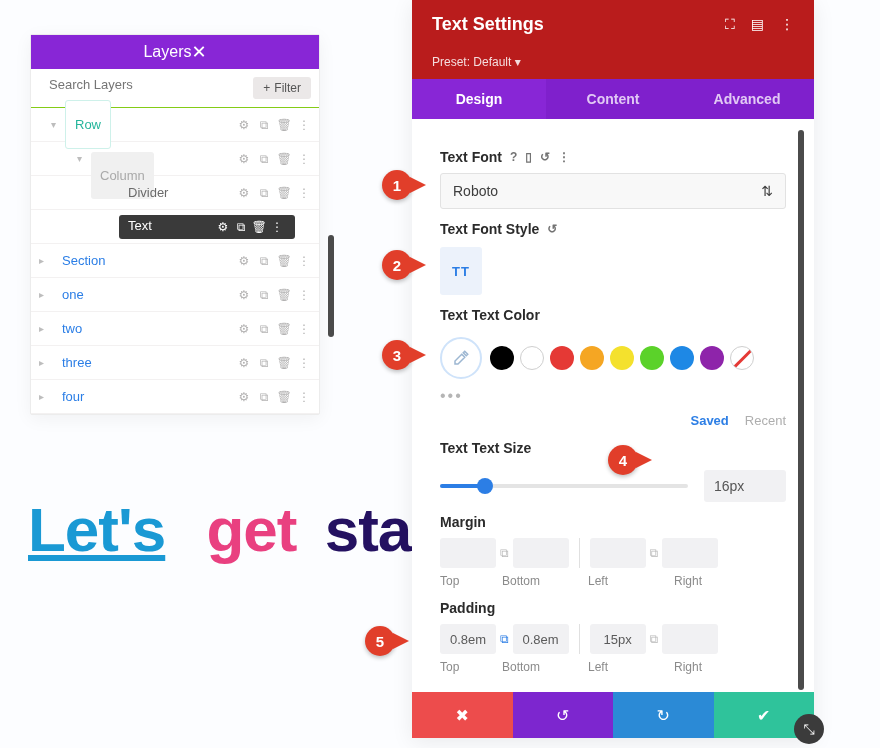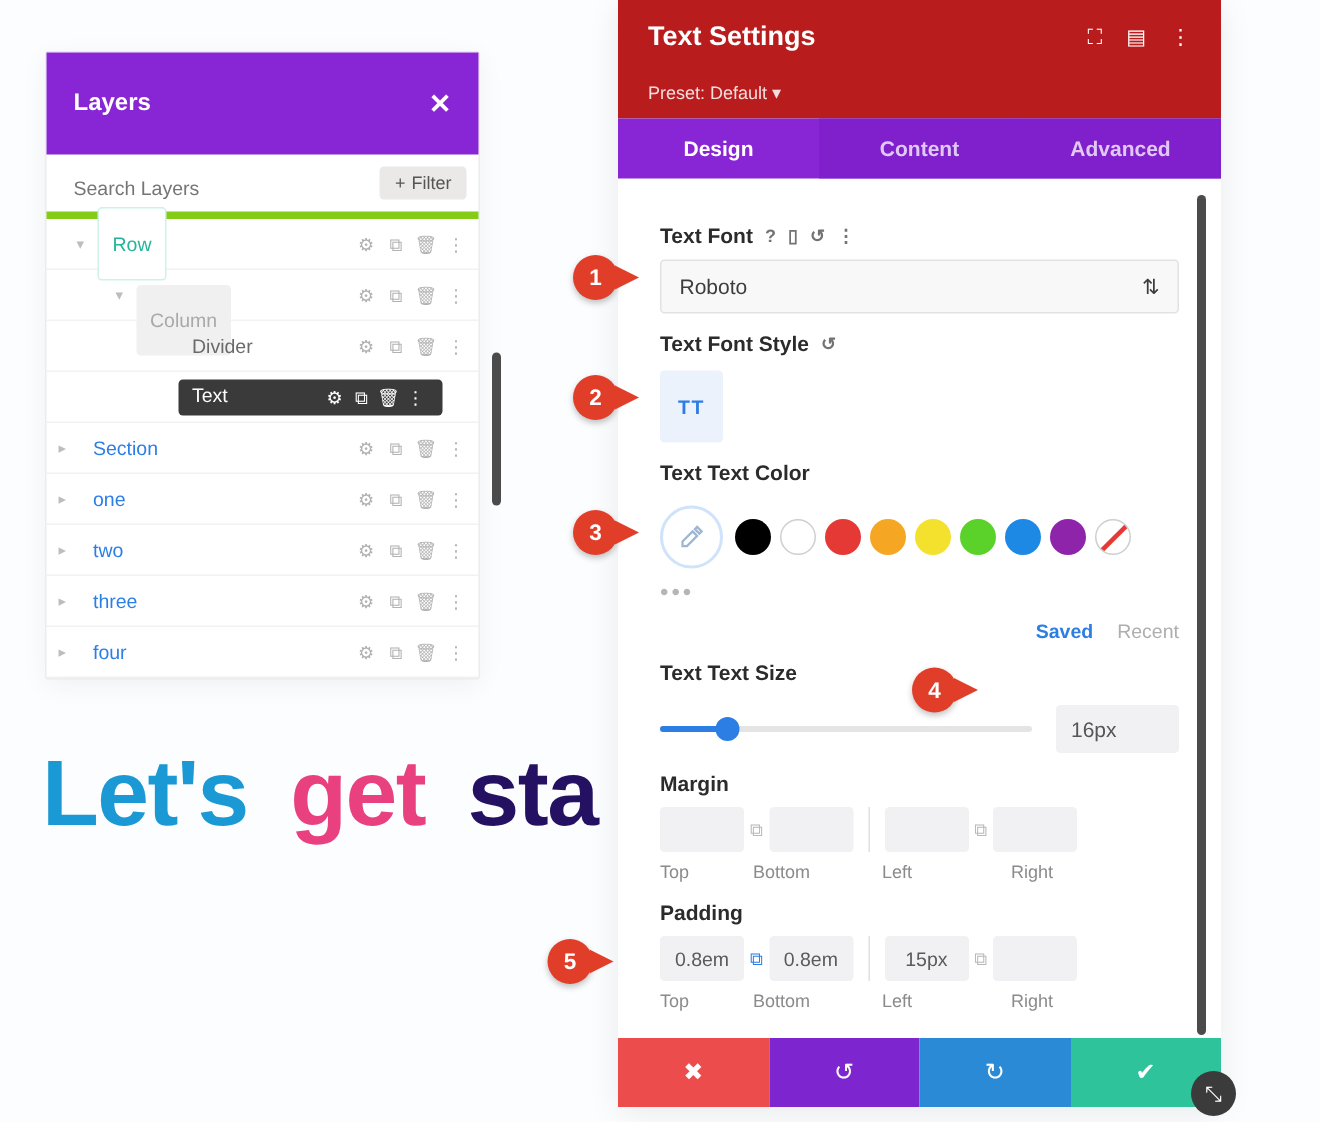--- a/index.html
+++ b/index.html
@@ -1,22 +1,22 @@
 <!DOCTYPE html>
 <html><head>
 <meta charset="utf-8">
 <style>
 * { box-sizing: border-box; margin: 0; padding: 0; font-family: -apple-system, BlinkMacSystemFont, "Segoe UI", Helvetica, Arial, sans-serif; }
 body { width: 880px; height: 748px; background: #fcfdff; position: relative; overflow: hidden; }
 
 
 .layers-panel { position: absolute; left: 30px; top: 34px; width: 290px; background: #fff; border: 1px solid #ececec; border-radius: 2px; box-shadow: 0 4px 18px rgba(0,0,0,.05); }
-.layers-header { height: 68px; background: #8826D6; color: #fff; display: flex; align-items: center; justify-content: space-between; padding: 0 18px; font-weight: 700; font-size: 16px; }
+.layers-header { height: 34px; background: #8826D6; color: #fff; display: flex; align-items: center; justify-content: center; padding: 0 18px; font-weight: 400; font-size: 16px; }
 .layers-header .close { font-size: 18px; cursor: pointer; }
-.layers-search { display: flex; align-items: flex-end; padding: 8px 8px 8px 18px; border-bottom: 5px solid #84cc16; }
+.layers-search { display: flex; align-items: flex-start; padding: 8px 8px 8px 18px; border-bottom: 1px solid #84cc16; }
 .layers-search input { flex: 1; border: none; font-size: 13px; color: #7a7a7a; outline: none; }
 .layers-filter { background: #ebe8e8; border-radius: 3px; padding: 4px 10px; font-size: 12px; color: #555; display: flex; align-items: center; gap: 4px; cursor: pointer; }
 
 .layer-row { display: flex; align-items: center; height: 34px; font-size: 13px; border-bottom: 1px solid #f3f1f1; padding-left: 8px; }
 .layer-row .caret { width: 14px; color: #bdbdbd; font-size: 10px; }
 .layer-row .pill { padding: 16px 9px; border-radius: 3px; margin-right: auto; }
 .layer-row .actions { display: flex; gap: 2px; padding-right: 6px; }
 .layer-row .act { width: 18px; height: 18px; display: flex; align-items: center; justify-content: center; font-size: 12px; color: #b3b2b2; cursor: pointer; }
 
 .ind-1 { padding-left: 20px; }
@@ -29,22 +29,22 @@
 .link-blue  { color: #2b7ee6; }
 .active .pill, .active-strip { background: #3a3a3a; color: #fff; border-radius: 3px; padding: 3px 9px; }
 .active-strip { width: 176px; display: flex; align-items: flex-start; justify-content: space-between; }
 .active-strip .lbl { margin-right: auto; }
 .active-strip .act { color: #fff; }
 
 .vscroll { position: absolute; right: -15px; top: 200px; width: 6px; height: 102px; background: #4b4b4b; border-radius: 3px; }
 
 
 .big-text { position: absolute; left: 28px; top: 494px; font-size: 62px; font-weight: 700; letter-spacing: -1px; white-space: nowrap; }
-.bt-0 { color: #1a99d4; }
-.bt-1 { color: #e94080; margin-left: 12px; }
+.bt-0 { color: #1a99d4; text-decoration: underline; }
+.bt-1 { color: #e94080; margin-left: 25px; }
 .bt-2 { color: #241161; margin-left: 12px; }
 
 
 .settings-panel { position: absolute; left: 412px; top: 0; width: 402px; background: #fff; box-shadow: 0 4px 22px rgba(0,0,0,.08); border-radius: 2px; }
 .set-header { background: #b91c1c; color: #fff; padding: 14px 20px 10px; }
 .set-title-row { display: flex; align-items: center; justify-content: space-between; }
 .set-title { font-size: 18px; font-weight: 600; }
 .set-hicons { display: flex; gap: 16px; font-size: 14px; }
 .set-hicons span { cursor: pointer; }
 .set-preset { font-size: 12px; opacity: .85; margin-top: 20px; }

